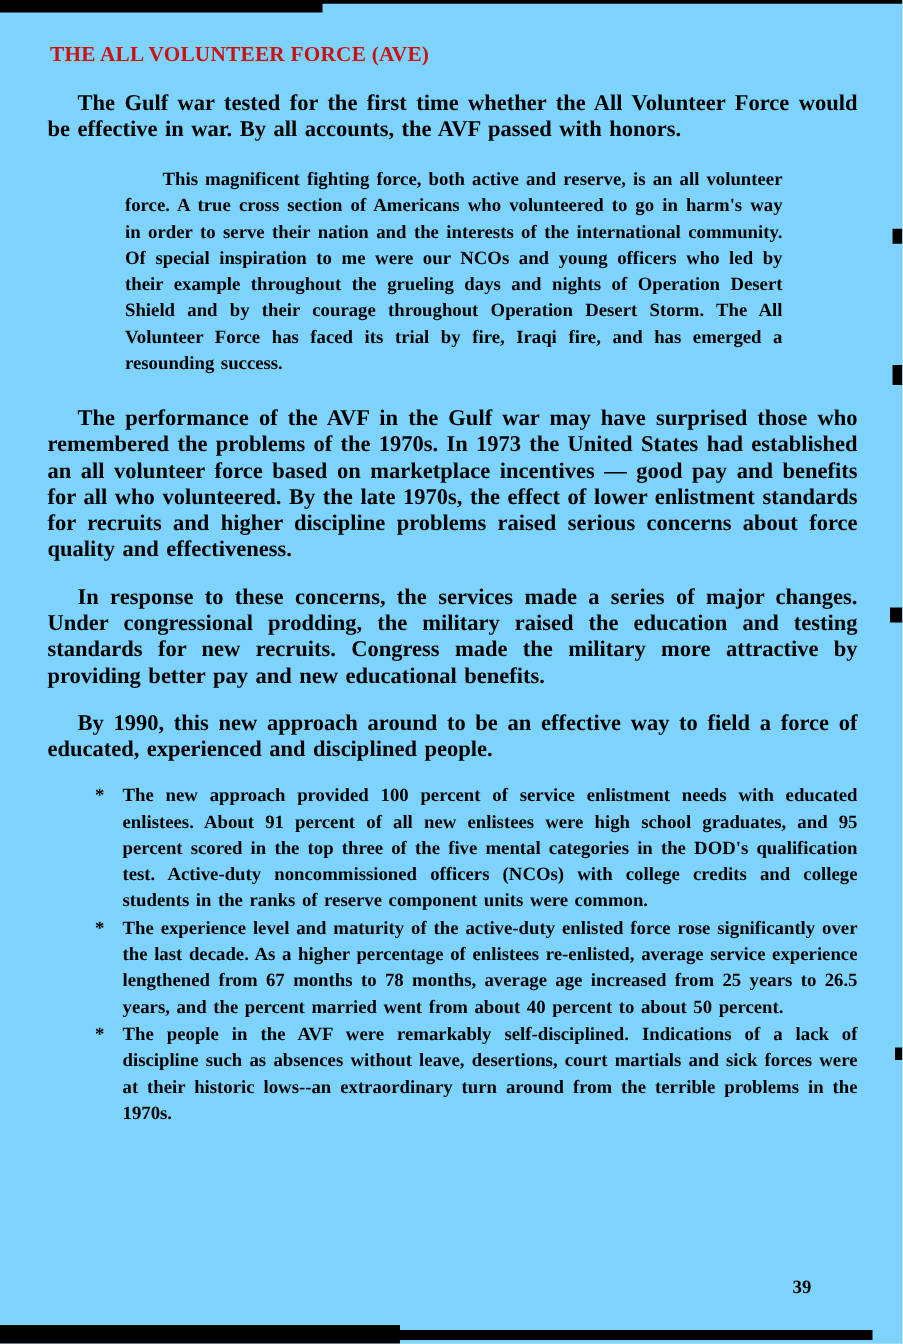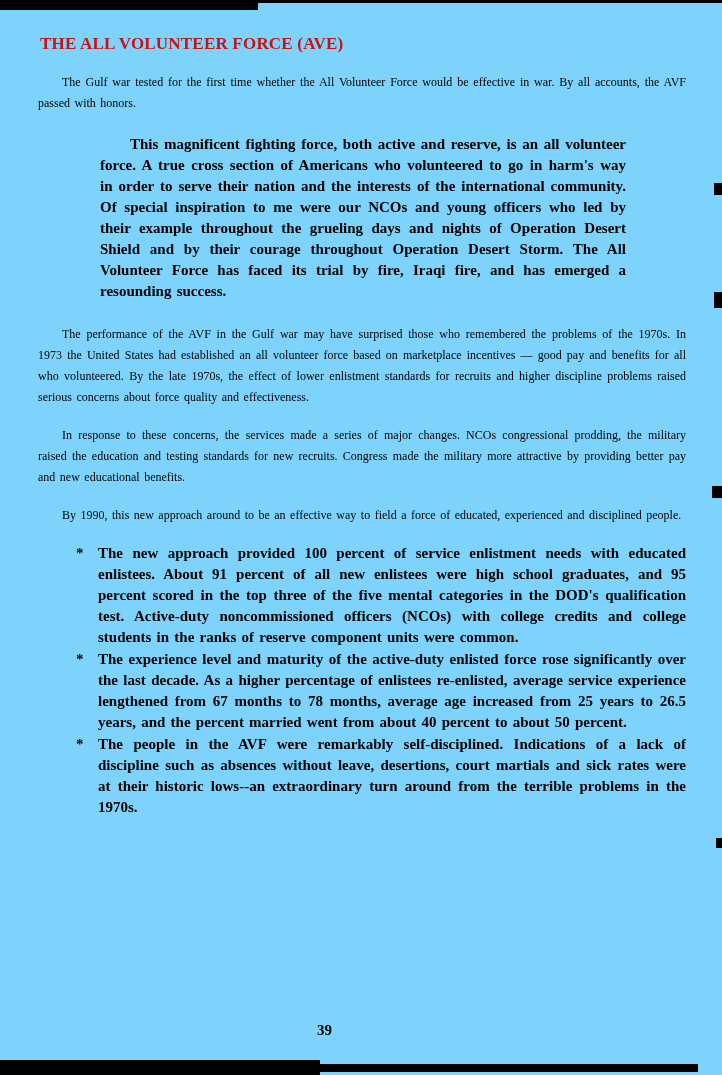--- a/index.html
+++ b/index.html
@@ -23,22 +23,22 @@
     width: 648px;
   }
   .doc-title {
     color: #cc1111;
     font-size: 17px;
     font-weight: bold;
     margin: 10px 0 18px 2px;
     letter-spacing: 0.2px;
   }
   .para {
-    font-size: 12px;
-    font-weight: normal;
+    font-size: 18px;
+    font-weight: bold;
     line-height: 21px;
     text-align: justify;
     text-indent: 24px;
     margin: 0 0 17px 0;
     word-spacing: 1.5px;
   }
   .quote {
     font-size: 15px;
     font-weight: bold;
     line-height: 21px;
@@ -72,21 +72,21 @@
   .bullet .btext {
     flex: 1;
     text-align: justify;
     word-spacing: 1.5px;
   }
   .page-number {
     position: absolute;
     left: 0;
     width: 649px;
     top: 1022px;
-    text-align: center;
+    text-align: right;
     font-size: 15px;
     font-weight: bold;
   }
   
   .artifact {
     position: absolute;
     background: #000000;
   }
   .art-top-thin   { left: 0;   top: 0;     width: 722px; height: 3px; }
   .art-top-thick  { left: 0;   top: 0;     width: 258px; height: 10px; }
@@ -116,39 +116,39 @@
     <h1 class="doc-title">THE ALL VOLUNTEER FORCE (AVE)</h1>
 
     <p class="para">The Gulf war tested for the first time whether  the All Volunteer Force would be effective in war. By all accounts, the AVF passed with honors.</p>
 
 
     <blockquote class="quote">This magnificent fighting force, both active and reserve, is an all volunteer force. A true cross section of Americans who volunteered to go in harm's way in order to serve their nation and the interests of the international community. Of special inspiration to me were our NCOs and young officers who led by their example throughout the grueling days and nights of Operation Desert Shield and by their courage throughout Operation Desert Storm. The All Volunteer Force has faced its trial by fire, Iraqi fire, and has emerged a resounding success.</blockquote>
 
 
     <p class="para">The performance of the AVF in the Gulf war may have surprised those who remembered the problems of the 1970s. In 1973 the United States had established an all volunteer force based on marketplace incentives — good pay and benefits for all who volunteered. By the late 1970s, the effect of lower enlistment standards for recruits and higher discipline problems raised serious concerns about force quality and effectiveness.</p>
 
-    <p class="para">In response to these concerns, the services made a series of major changes. NCOs congressional prodding, the military raised the education and testing standards for new recruits. Congress made the military more attractive by providing better pay and new educational benefits.</p>
+    <p class="para">In response to these concerns, the services made a series of major changes. Under congressional prodding, the military raised the education and testing standards for new recruits. Congress made the military more attractive by providing better pay and new educational benefits.</p>
 
     <p class="para">By 1990, this new approach around to be an effective way to field a force of educated, experienced and disciplined people.</p>
 
     <div class="bullet-list">
 
       <div class="bullet">
         <span class="marker">*</span>
         <div class="btext">The new approach provided 100 percent of service enlistment needs with educated enlistees. About 91 percent of all new enlistees were high school graduates, and 95 percent scored in the top three of the five mental categories in the DOD's qualification test. Active-duty noncommissioned officers (NCOs) with college credits and college students in the ranks of reserve component units were common.</div>
       </div>
 
       <div class="bullet">
         <span class="marker">*</span>
         <div class="btext">The experience level and maturity of the active-duty enlisted force rose significantly over the last decade. As a higher percentage of enlistees re-enlisted, average service experience lengthened from 67 months to 78 months, average age increased from 25 years to 26.5 years, and the percent married went from about 40 percent to about 50 percent.</div>
       </div>
 
       <div class="bullet">
         <span class="marker">*</span>
-        <div class="btext">The people in the AVF were remarkably self-disciplined. Indications of a lack of discipline such as absences without leave, desertions, court martials and sick rates were at their historic lows--an extraordinary turn around from the terrible problems in the 1970s.</div>
+        <div class="btext">The people in the AVF were remarkably self-disciplined. Indications of a lack of discipline such as absences without leave, desertions, court martials and sick forces were at their historic lows--an extraordinary turn around from the terrible problems in the 1970s.</div>
       </div>
 
     </div>
 
   </div>
 
   <div class="page-number">39</div>
 
 </div>
 

